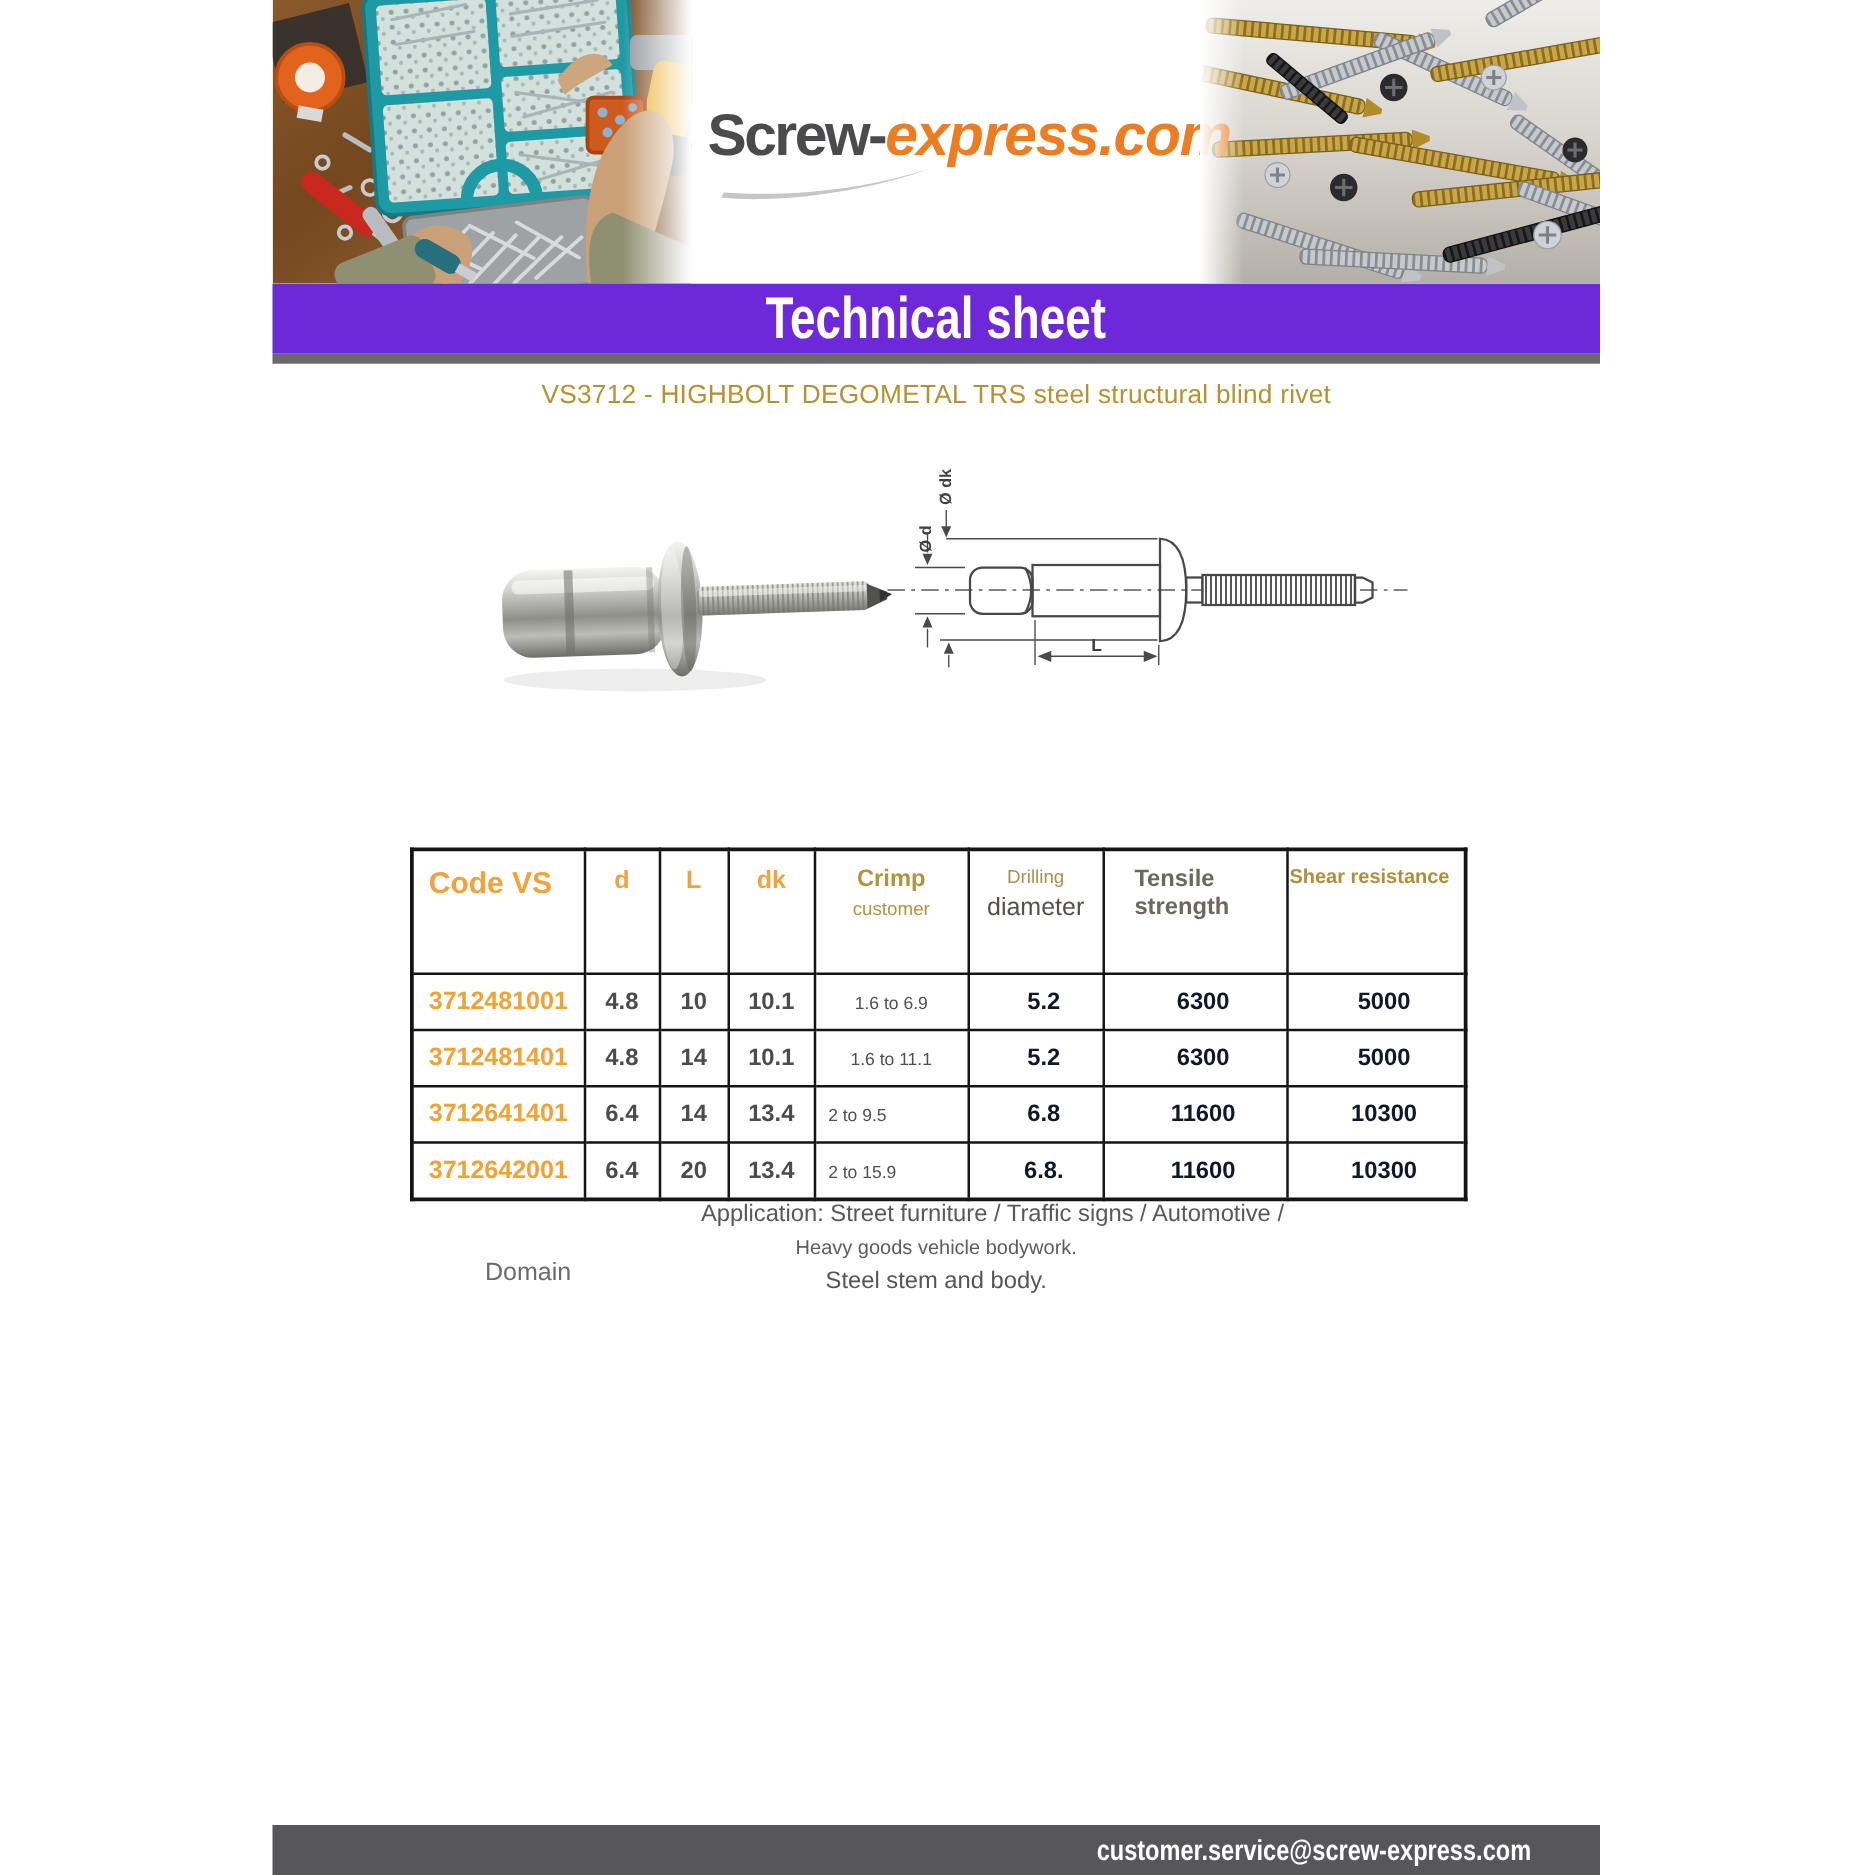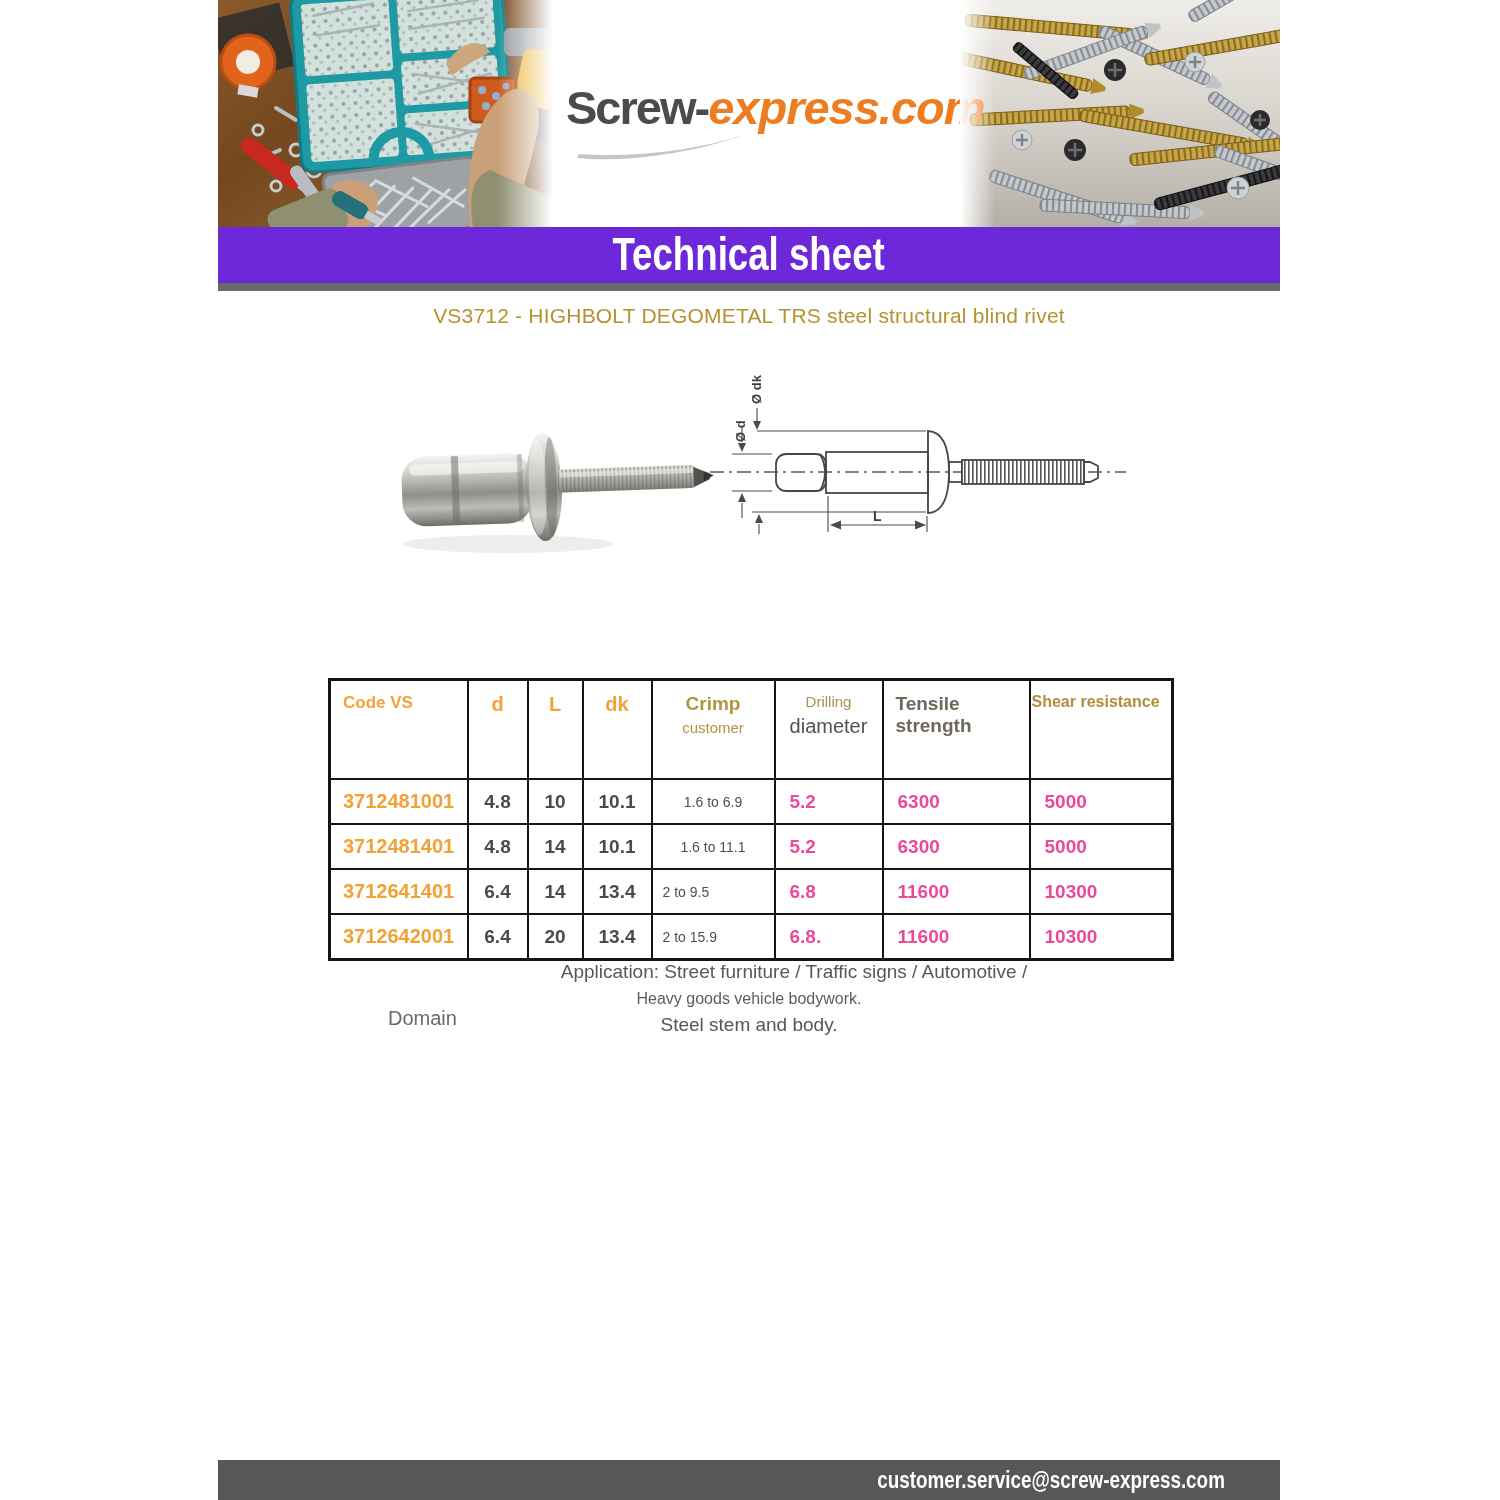--- a/index.html
+++ b/index.html
@@ -38,34 +38,34 @@
   .figure-photo   { position:absolute; left:180px; top:424px; width:318px; height:138px; }
   .figure-drawing { position:absolute; left:486px; top:366px; width:428px; height:202px; }
 
   
   .spec-table { position:absolute; left:110px; top:678px; width:843px;
     border-collapse:collapse; table-layout:fixed; border:3px solid #141414; }
   .spec-table th, .spec-table td { border:2px solid #141414; overflow:hidden; }
   .spec-table thead th { height:84px; vertical-align:top; padding-top:12px; font-weight:bold; }
   .spec-table tbody td { height:41px; vertical-align:middle; }
 
-  .h-code  { color:#F2A23A; font-size:17px; text-align:left; padding-left:12px; }
+  .h-code  { color:#F2A23A; font-size:24px; text-align:left; padding-left:12px; }
   .h-small { color:#F2A23A; font-size:20px; text-align:center; }
   .h-crimp { text-align:center; }
   .h-crimp .l1 { display:block; color:#B1943F; font-size:19px; font-weight:bold; }
   .h-crimp .l2 { display:block; color:#B1943F; font-size:15px; font-weight:normal; margin-top:4px; }
   .h-drill { text-align:center; }
   .h-drill .l1 { display:block; color:#A8924D; font-size:15px; font-weight:normal; }
   .h-drill .l2 { display:block; color:#55504A; font-size:20px; font-weight:normal; margin-top:5px; }
-  .h-tensile { color:#6F675B; font-size:19px; font-weight:normal; text-align:left; padding-left:12px; }
+  .h-tensile { color:#6F675B; font-size:19px; font-weight:normal; text-align:left; padding-left:24px; }
   .h-shear   { color:#AD8F3E; font-size:16px; font-weight:normal; text-align:left; }
 
   .c-code  { color:#F0A235; font-weight:bold; font-size:20px; text-align:left; padding-left:12px; }
   .c-num   { color:#4b4b4b; font-weight:bold; font-size:19px; text-align:center; }
-  .c-left  { color:#ec4899; font-weight:bold; font-size:19px; text-align:left; padding-left:14px;margin-left:24px; }
+  .c-left  { color:#0f172a; font-weight:bold; font-size:19px; text-align:center; padding-left:14px;margin-left:24px; }
   .c-crimp { color:#4f4f4f; font-weight:normal; font-size:14px; text-align:center; }
   tr.r2 .c-crimp, tr.r3 .c-crimp { text-align:left; padding-left:10px; }
 
   
   .info-domain { position:absolute; left:170px; top:1007px; font-size:20px; color:#6a6a6a; }
   .app-line { position:absolute; left:0; width:1062px; text-align:center; color:#58585a; }
   .app-1 { top:961px; font-size:19px; transform:translateX(45px); }
   .app-2 { top:990px; font-size:16px; color:#5c5c5c; }
   .app-3 { top:1014px; font-size:19px; color:#555; }
 

